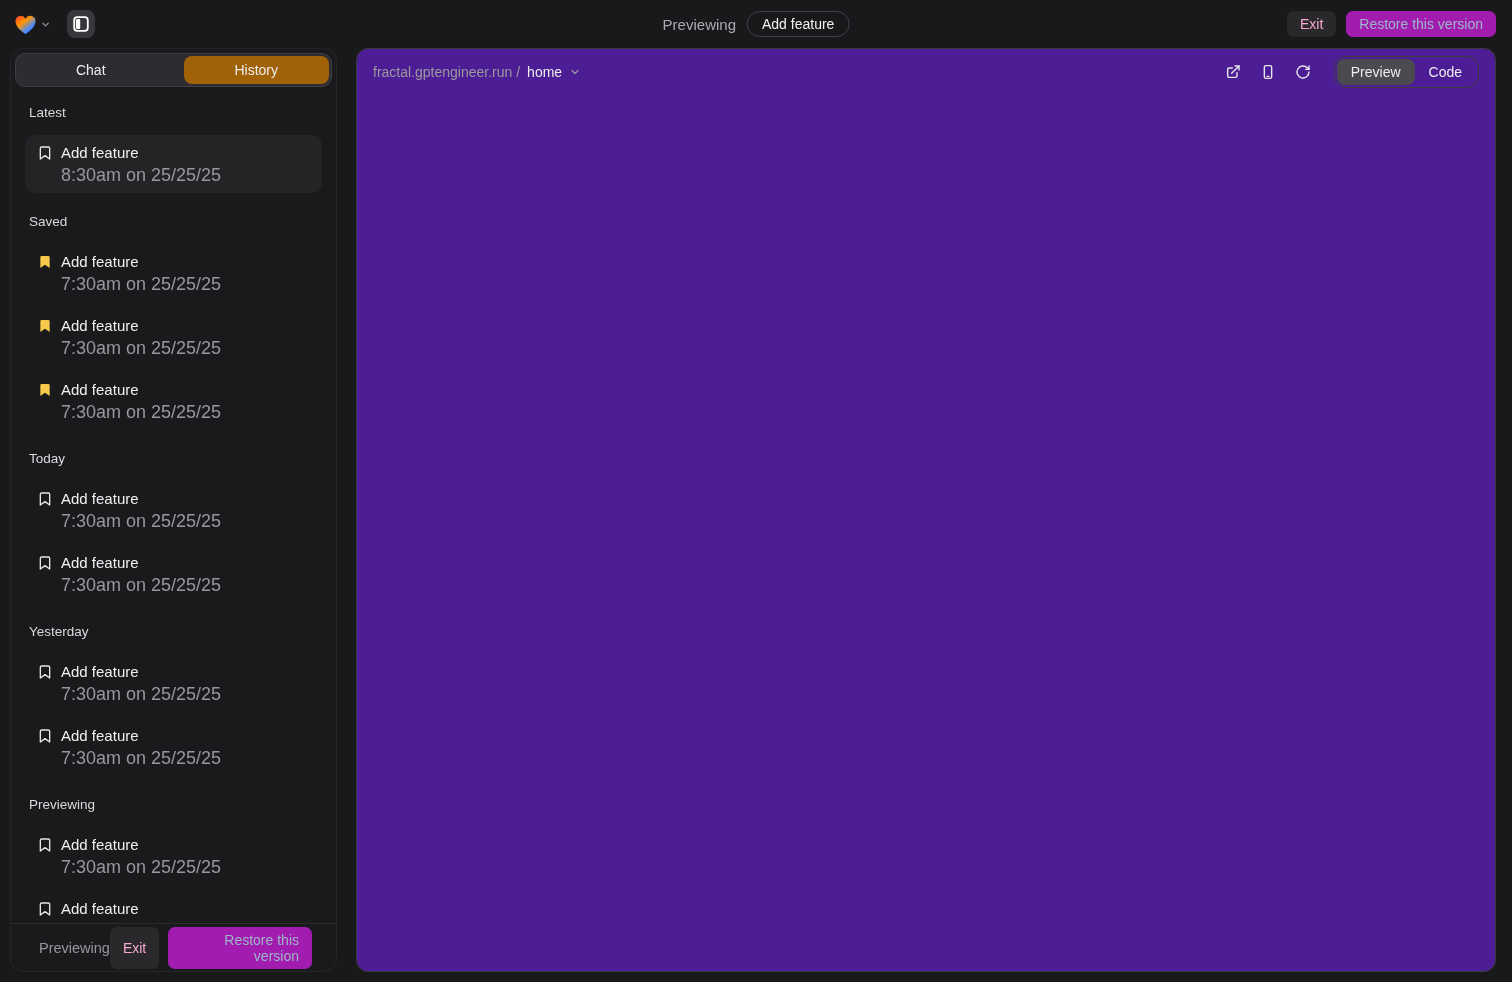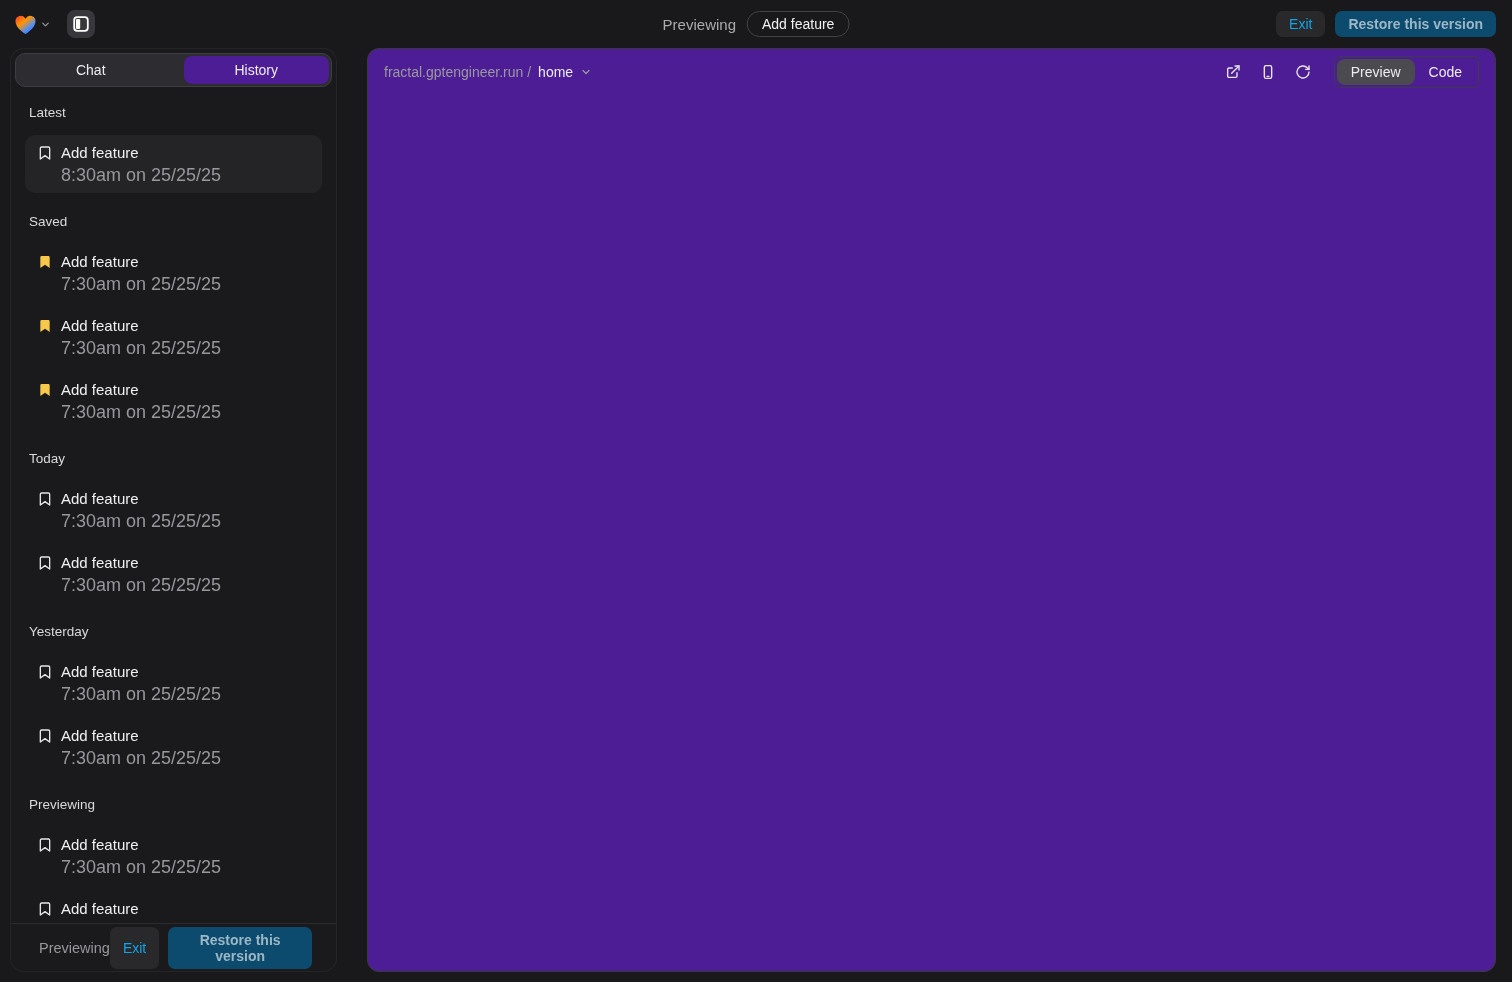--- a/index.html
+++ b/index.html
@@ -13,31 +13,31 @@
   .topbar-left { display: flex; align-items: center; margin-left: 12px; gap: 4px; }
   .logo-btn { display: flex; align-items: center; gap: 3px; background: none; border: none; cursor: pointer; padding: 2px; }
   .chev { color: #9a9a9e; display: flex; }
   .panel-btn { width: 28px; height: 28px; margin-left: 10px; background: #38383c; border: none; border-radius: 8px; display: flex; align-items: center; justify-content: center; cursor: pointer; }
   .topbar-center { position: absolute; left: 50%; top: 50%; transform: translate(-50%,-50%); display: flex; align-items: center; gap: 11px; }
   .previewing-label { color: #ababaf; font-size: 15px; }
   .version-badge { border: 1px solid #424248; border-radius: 999px; padding: 4px 14px; font-size: 14px; color: #f2f2f4; font-weight: 500; }
   .topbar-right { margin-left: auto; margin-right: 16px; display: flex; align-items: center; gap: 10px; }
 
   .btn { border: none; border-radius: 7px; font-size: 14px; font-family: inherit; padding: 5px 13px; cursor: pointer; }
-  .btn-dark { background: #29292c; color: #0ea5e9; }
-  .btn-blue { background: #0c4a6e; color: #9cb8c6; font-weight: 700; }
+  .btn-dark { background: #29292c; color: #f9a8d4; }
+  .btn-blue { background: #a21caf; color: #9cb8c6; font-weight: 400; text-align: right; }
 
   
-  .content { flex: 1; display: flex; padding: 0 16px 10px 10px; gap: 30px; min-height: 0; }
+  .content { flex: 1; display: flex; padding: 0 16px 10px 10px; gap: 19px; min-height: 0; }
 
   
   .sidebar { width: 327px; flex: 0 0 327px; background: #1a1a1d; border: 1px solid rgba(255,255,255,0.05); border-radius: 14px; display: flex; flex-direction: column; padding: 4px 4px 0; min-height: 0; }
   .seg-tabs { flex: 0 0 34px; background: #2d2d31; border: 1px solid #3d3d42; border-radius: 10px; display: flex; padding: 2px; }
   .seg-tab { flex: 1; display: flex; align-items: center; justify-content: center; font-size: 14px; color: #ededef; border-radius: 8px; cursor: pointer; }
-  .seg-tab.active { background: #4c1d95; margin-left: 20px; }
+  .seg-tab.active { background: #a16207; margin-left: 20px; }
 
   .history-list { flex: 1; overflow: hidden; padding: 18px 10px 0; }
   .section-header { font-size: 13.5px; color: #dadadd; margin: 0 0 15px 4px; }
   .h-section { margin-bottom: 21px; }
   .h-item { padding: 8px 12px; border-radius: 10px; cursor: pointer; margin-bottom: 6px; }
   .h-item.highlight { background: #242427; }
   .h-item .row { display: flex; align-items: center; gap: 8px; }
   .h-item .title { font-size: 15px; font-weight: 500; color: #f0f0f2; line-height: 20px; }
   .h-item .time { font-size: 18px; color: #98989c; line-height: 19px; margin: 3px 0 0 24px; }
   .bm { display: flex; flex: 0 0 16px; }
@@ -47,21 +47,21 @@
   .sidebar-footer .fbtns { margin-left: auto; display: flex; gap: 9px; margin-right: 10px; }
 
   
   .preview-panel { flex: 1; background: #4c1d95; border: 1px solid #3a3a3e; border-radius: 12px; display: flex; flex-direction: column; min-width: 0; }
   .preview-topbar { flex: 0 0 46px; display: flex; align-items: center; padding: 0 16px; }
   .url-bar { display: flex; align-items: center; gap: 7px; font-size: 14px; cursor: pointer; }
   .url-host { color: #9a9a9e; }
   .url-page { color: #ececee; font-weight: 500; }
   .pt-actions { margin-left: auto; display: flex; align-items: center; }
   .icon-btn { background: none; border: none; color: #e6e6e8; display: flex; align-items: center; justify-content: center; cursor: pointer; padding: 0; margin-right: 19px; }
-  .view-toggle { border: 1px solid #3d3d42; border-radius: 6px; display: flex; padding: 2px; margin-left: 4px; }
+  .view-toggle { border: 1px solid #3d3d42; border-radius: 12px; display: flex; padding: 2px; margin-left: 4px; }
   .view-tab { padding: 5px 14px; border-radius: 8px; font-size: 14px; color: #ededef; cursor: pointer; }
   .view-tab.active { background: #4a4a4f; }
   .preview-body { flex: 1; }
 </style>
 </head>
 <body>
 
 <div class="app">
 
   <header class="topbar">

